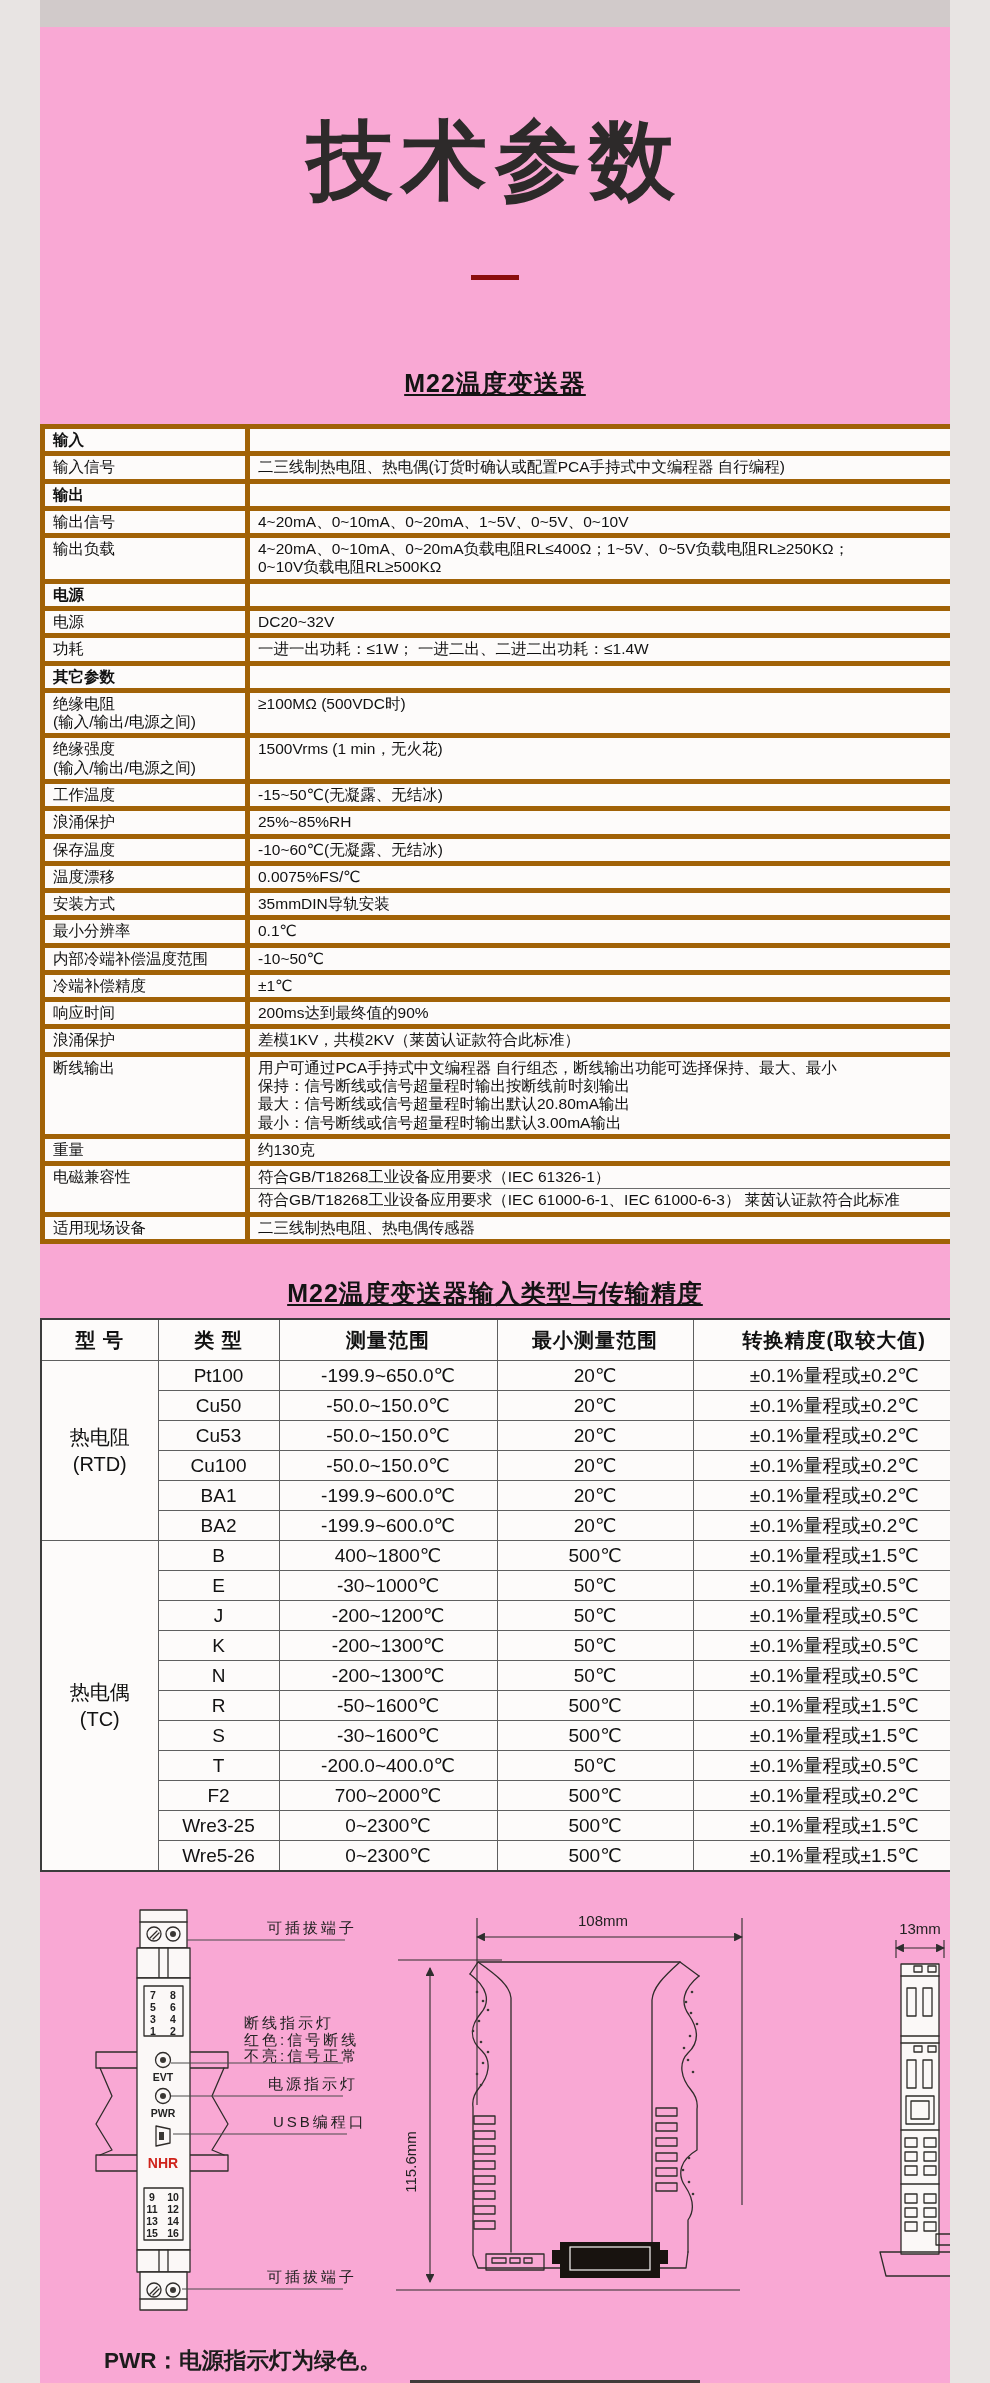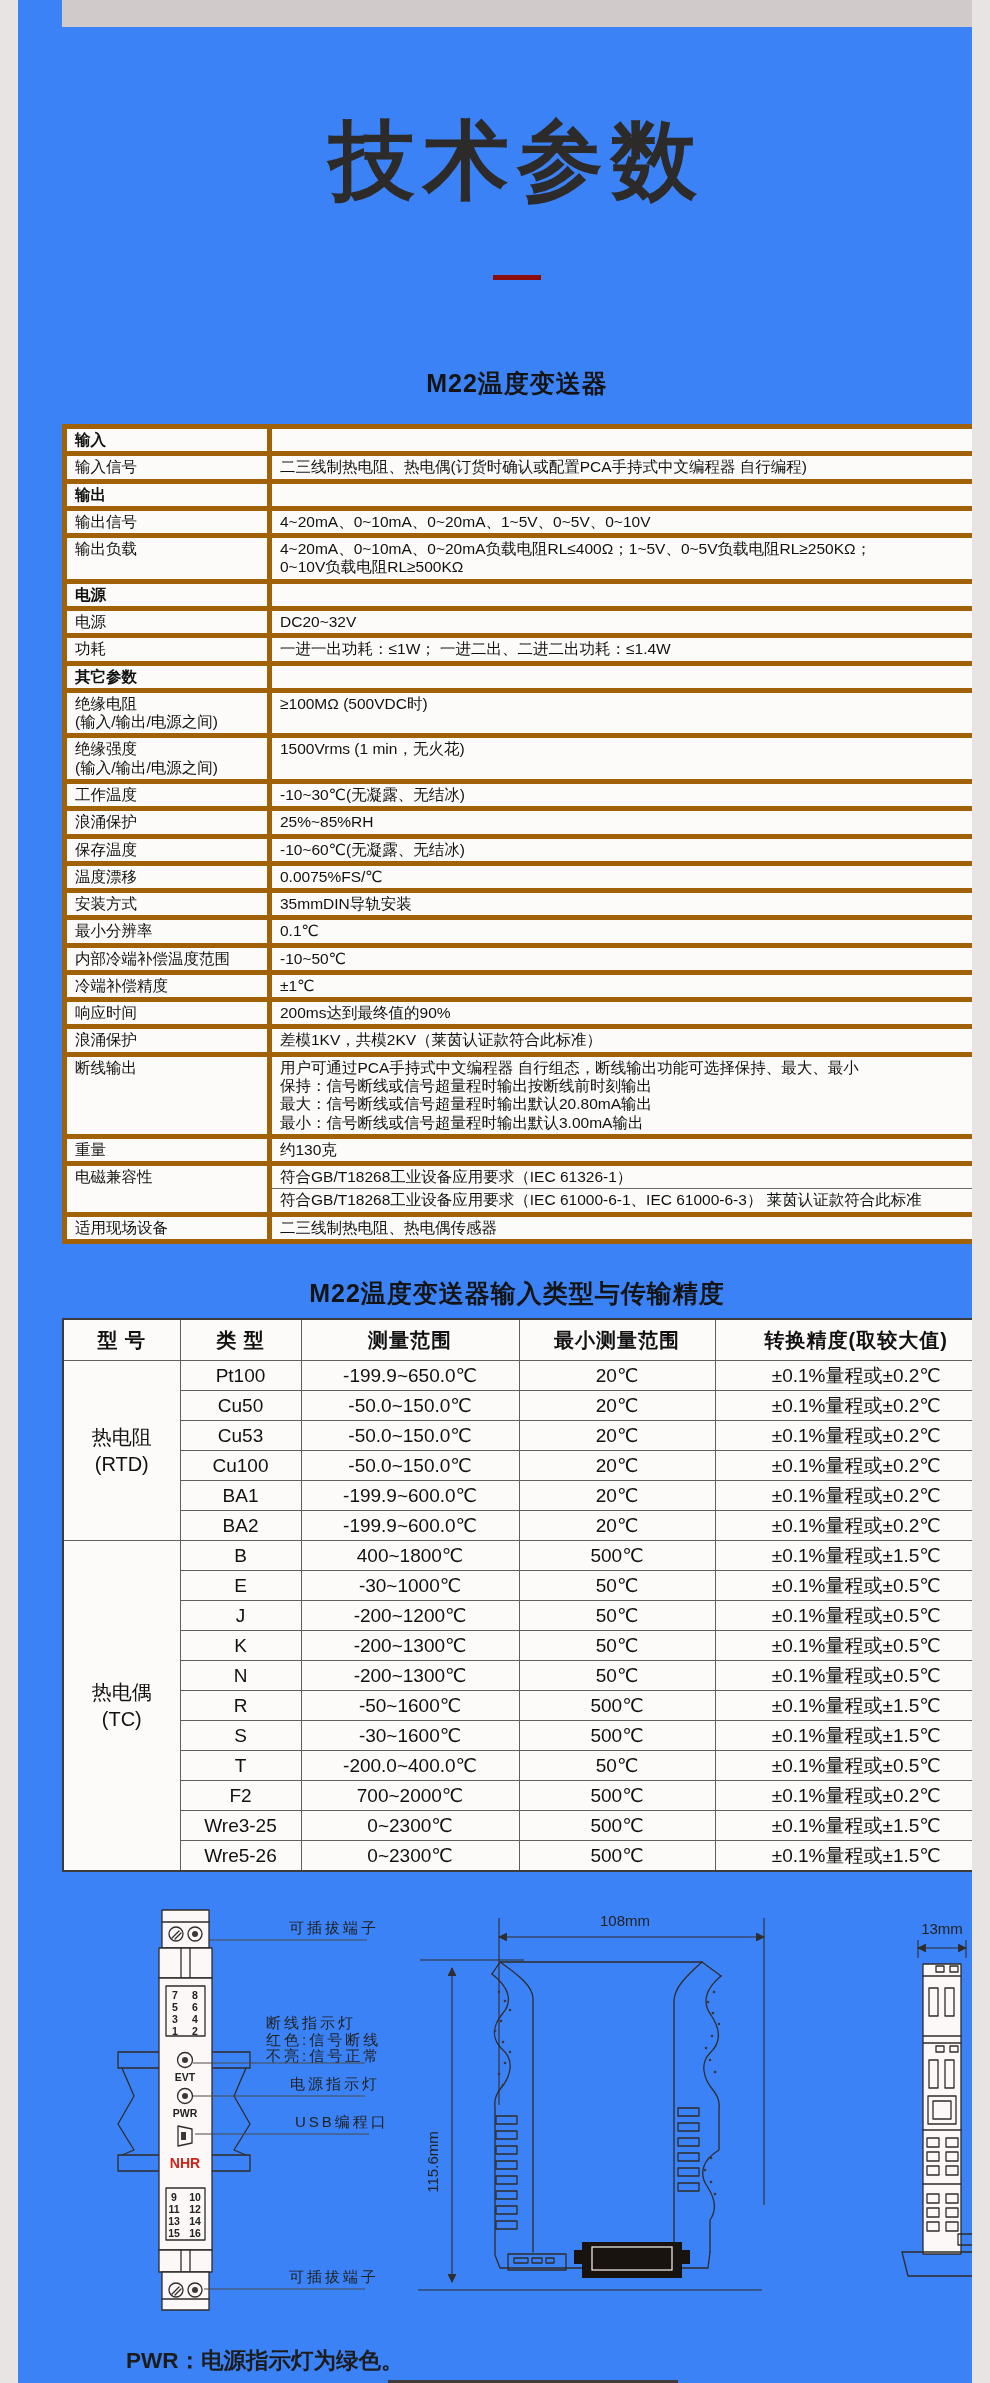--- a/index.html
+++ b/index.html
@@ -1,29 +1,29 @@
 <!DOCTYPE html>
 <html><head>
 <meta charset="utf-8">
 <style>
   html,body { margin:0; padding:0; background:#e8e4e3; }
   .page {
     position:relative; width:910px; height:2383px; margin:0 auto;
-    background:#3b82f6; overflow:hidden;
-    font-family:"Liberation Sans","DejaVu Sans",sans-serif; color:#1a1a1a;padding-left:44px;
+    background:#f9a8d4; overflow:hidden;
+    font-family:"Liberation Sans","DejaVu Sans",sans-serif; color:#1a1a1a;
   }
   .topbar { height:27px; background:#d1caca; }
   .main-title {
     margin:90px 0 0; text-align:center; font-size:86px; line-height:1;
     font-weight:900; letter-spacing:8px; color:#2d2a2a;
   }
   .title-dash { width:48px; height:5px; margin:72px auto 0; background:#8b0d0d; }
   .sec-title {
     margin:88px 0 0; text-align:center; font-size:25px; line-height:30px;
-    font-weight:bold; color:#141414; letter-spacing:1px;
+    font-weight:bold; color:#141414; letter-spacing:1px;text-decoration:underline;
   }
   .sec-title.second { margin-top:34px; }
 
   table.spec {
     width:940px; margin:26px auto 0; border-collapse:collapse; table-layout:fixed;
     border:2px solid #3c3c3c; background:#fdfbfa;
   }
   table.spec td {
     border:5px solid #a16207; font-size:15.5px; line-height:1.18;
     padding:2px 8px 2px; vertical-align:top; color:#111;
@@ -117,21 +117,21 @@
         <tr>
           <td class="">绝缘电阻<br>(输入/输出/电源之间)</td>
           <td>≥100MΩ (500VDC时)</td>
         </tr>
         <tr>
           <td class="">绝缘强度<br>(输入/输出/电源之间)</td>
           <td>1500Vrms (1 min，无火花)</td>
         </tr>
         <tr>
           <td class="">工作温度</td>
-          <td>-10~30℃(无凝露、无结冰)</td>
+          <td>-15~50℃(无凝露、无结冰)</td>
         </tr>
         <tr>
           <td class="">浪涌保护</td>
           <td>25%~85%RH</td>
         </tr>
         <tr>
           <td class="">保存温度</td>
           <td>-10~60℃(无凝露、无结冰)</td>
         </tr>
         <tr>

